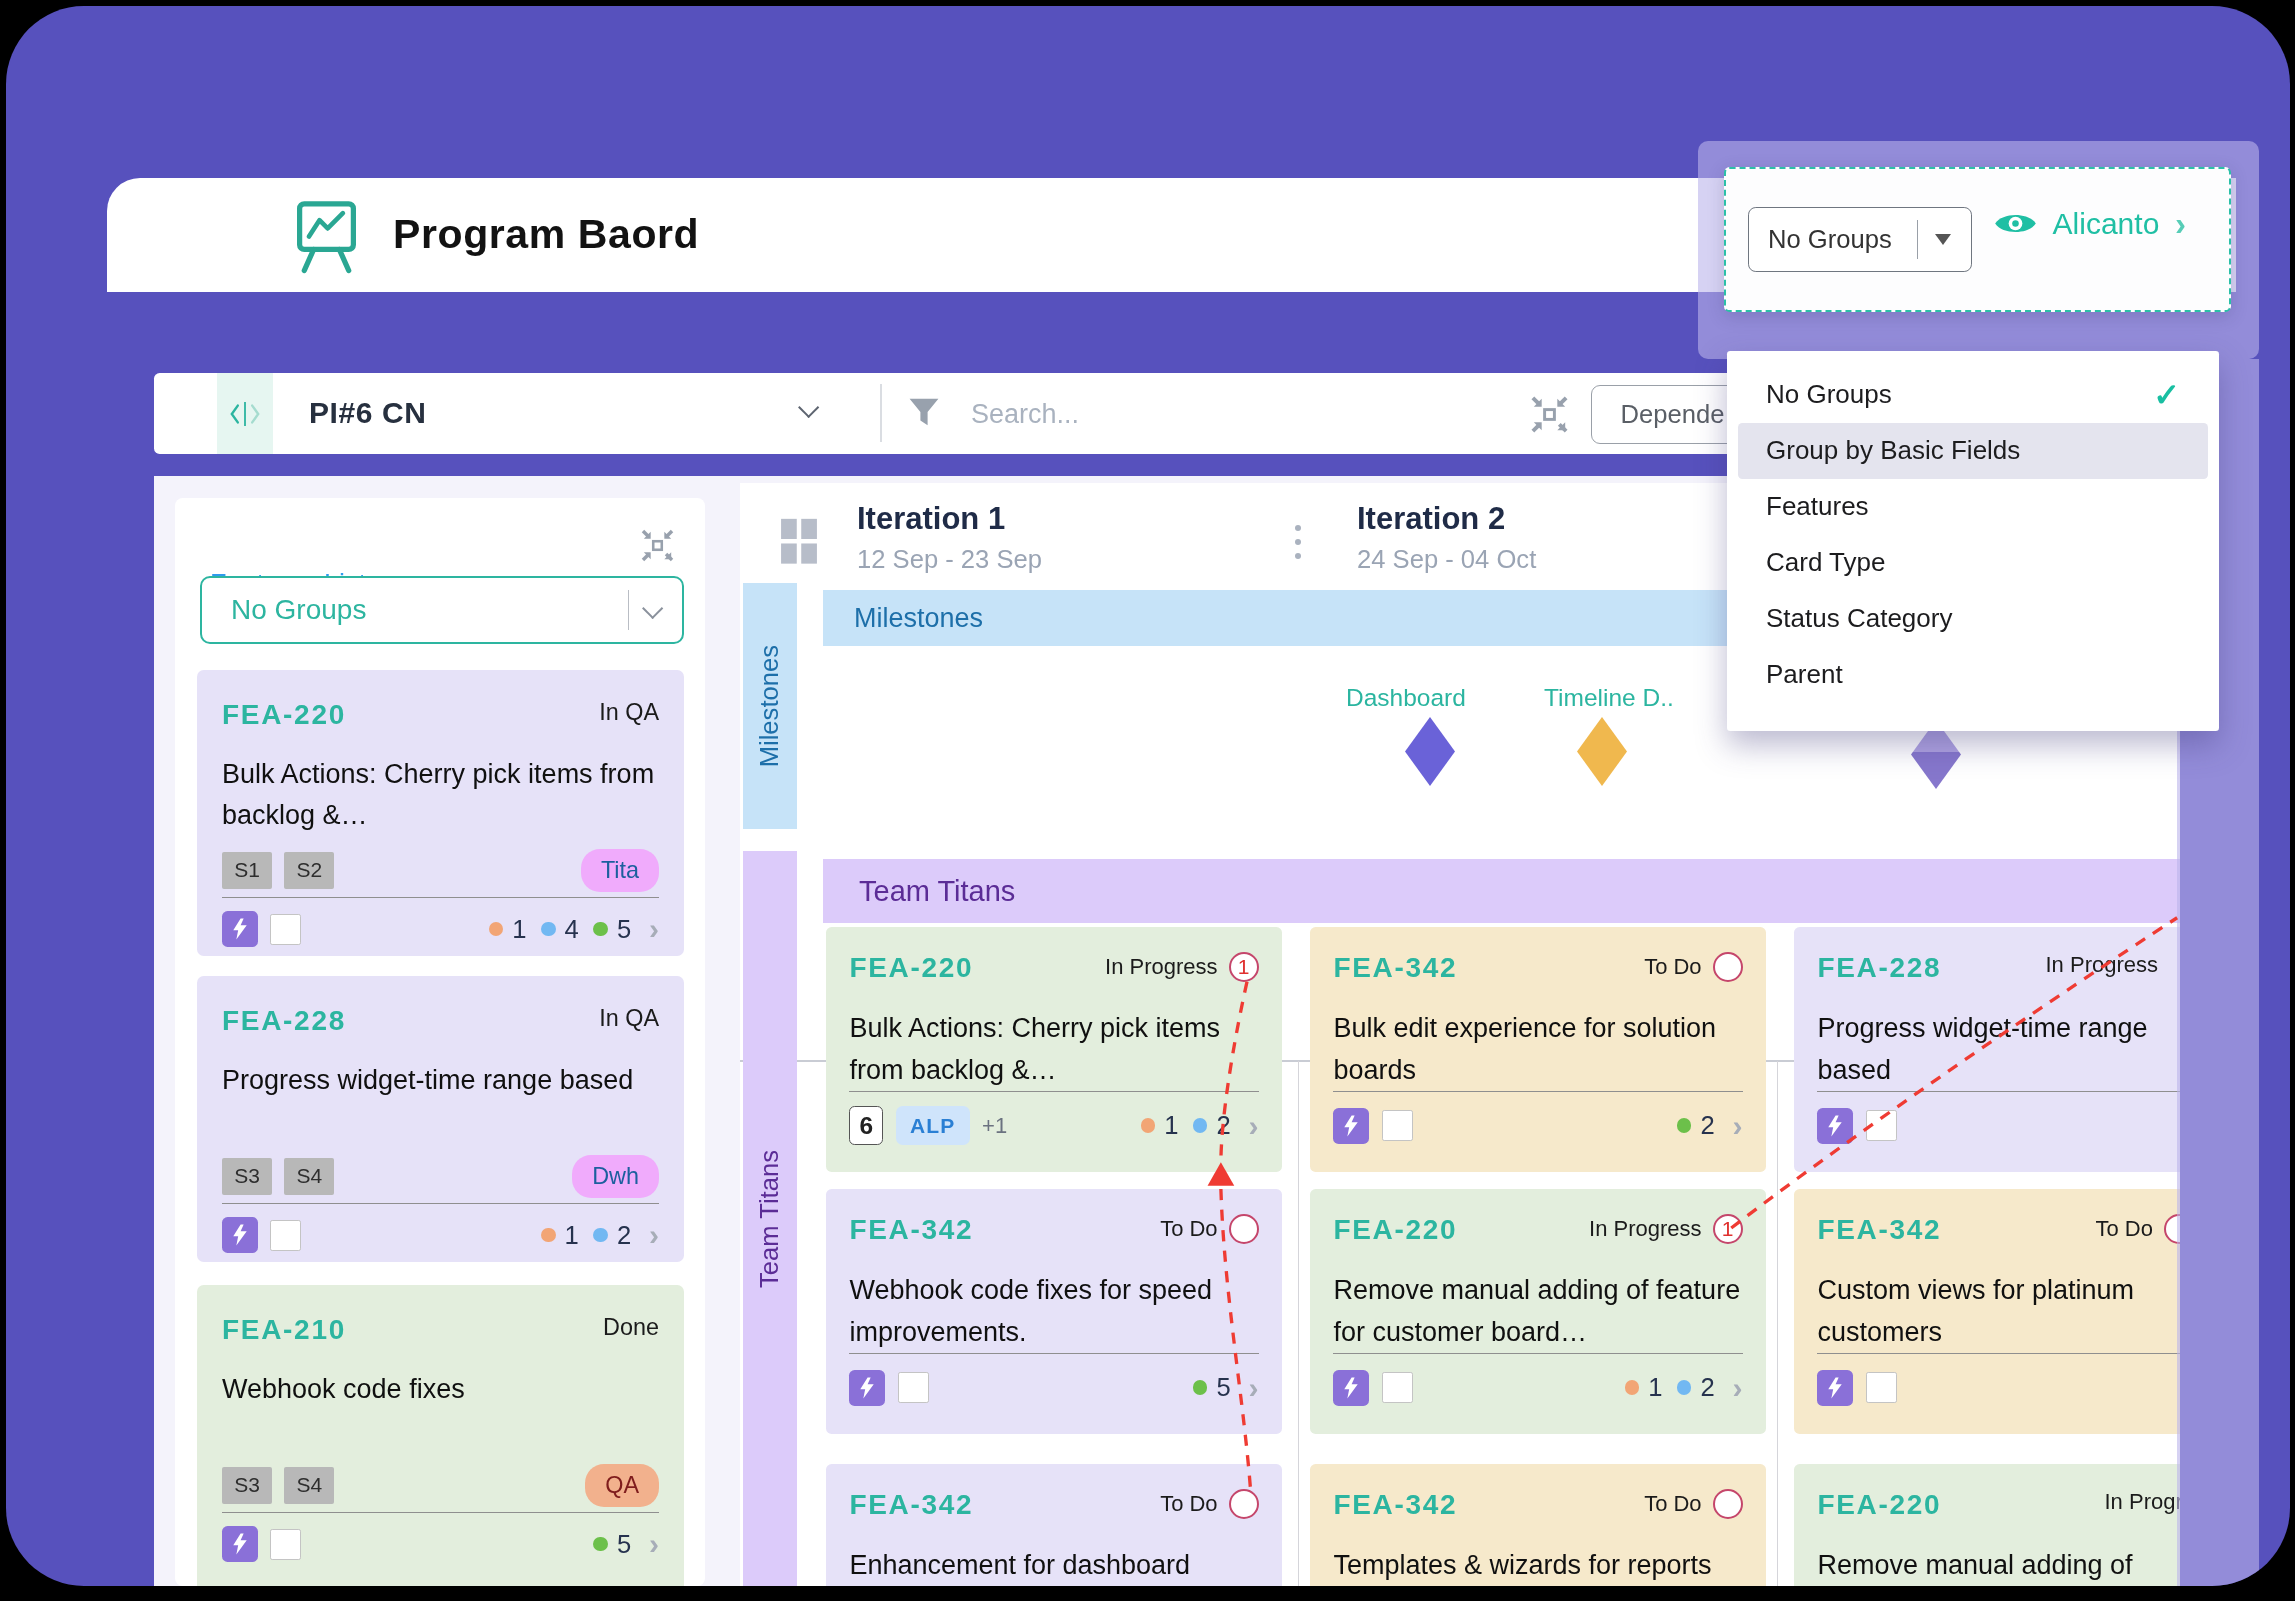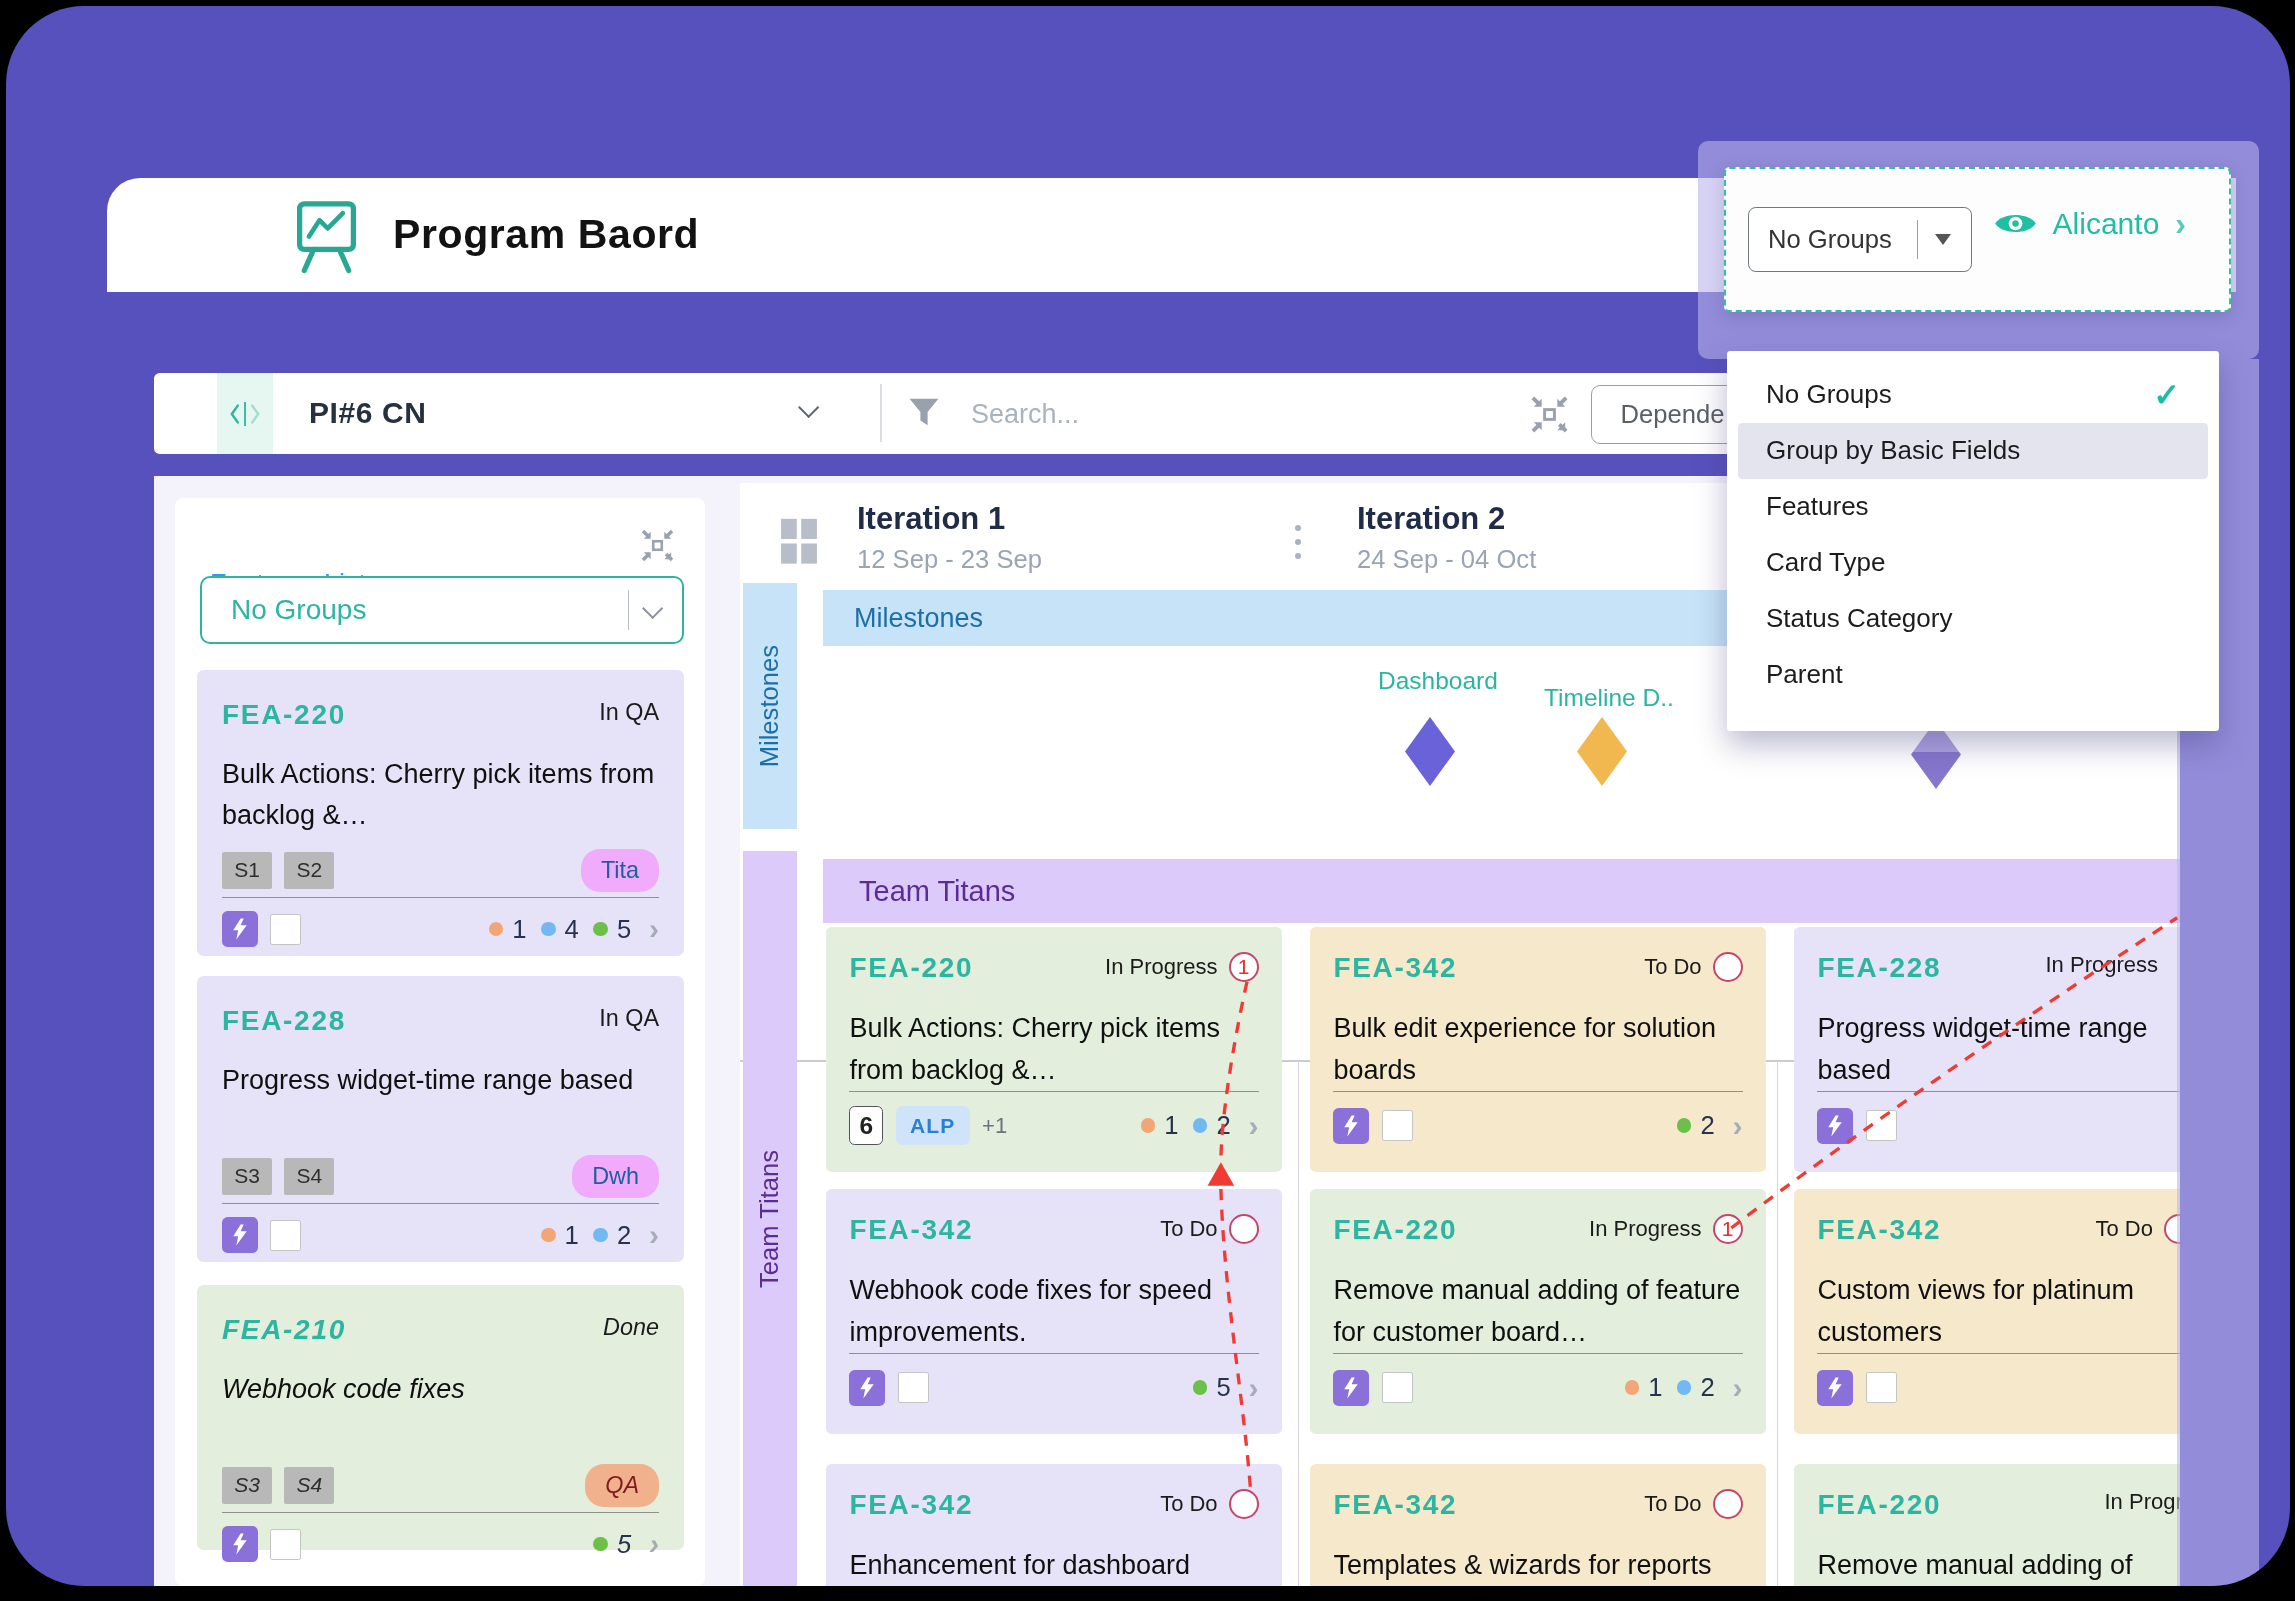--- a/index.html
+++ b/index.html
@@ -264,21 +264,21 @@
         <span class="frt">
           <span class="dot orange"></span>
               <span class="cnum">1</span>
           <span class="dot blue"></span>
               <span class="cnum">2</span>
           <span class="chevr">›</span>
         </span>
       </div>
     </div>
 
-    <div class="scard bg-green" style="top:787px;height:265px;font-style:italic;">
+    <div class="scard bg-green" style="top:787px;height:317px;">
       <div class="chead">
         <span class="cid">FEA-210</span>
         <span class="cstatus">
               <span>Done</span>
             </span>
       </div>
       <div class="ctitle">Webhook code fixes</div>
       <div class="srow">
         <span class="tags">
           <span class="tag">S3</span>
@@ -330,21 +330,21 @@
     <div class="hdr-line"></div>
     <div class="col-div" style="left:558px;"></div>
     <div class="col-div" style="left:1037px;"></div>
 
     <div class="mstrip">
       <span class="vtext" style="color:#1d6fa9;">Milestones</span>
     </div>
     <div class="mband">
       <span>Milestones</span>
     </div>
-    <span class="ms-label" style="left:606px;top:184px;margin-left:32px;">Dashboard</span>
+    <span class="ms-label" style="left:606px;top:201px;">Dashboard</span>
     <div class="diamond" style="left:665px;top:234px;background:#6a62d8;"></div>
     <span class="ms-label" style="left:804px;top:201px;">Timeline D..</span>
     <div class="diamond" style="left:837px;top:234px;background:#f0b84e;"></div>
     <div class="diamond" style="left:1171px;top:237px;background:linear-gradient(#b0a4e2 0 46%,#8677cc 46% 100%);"></div>
 
     <div class="tstrip">
       <span class="vtext" style="color:#5b2c96;">Team Titans</span>
     </div>
     <div class="tband">
       <span>Team Titans</span>

